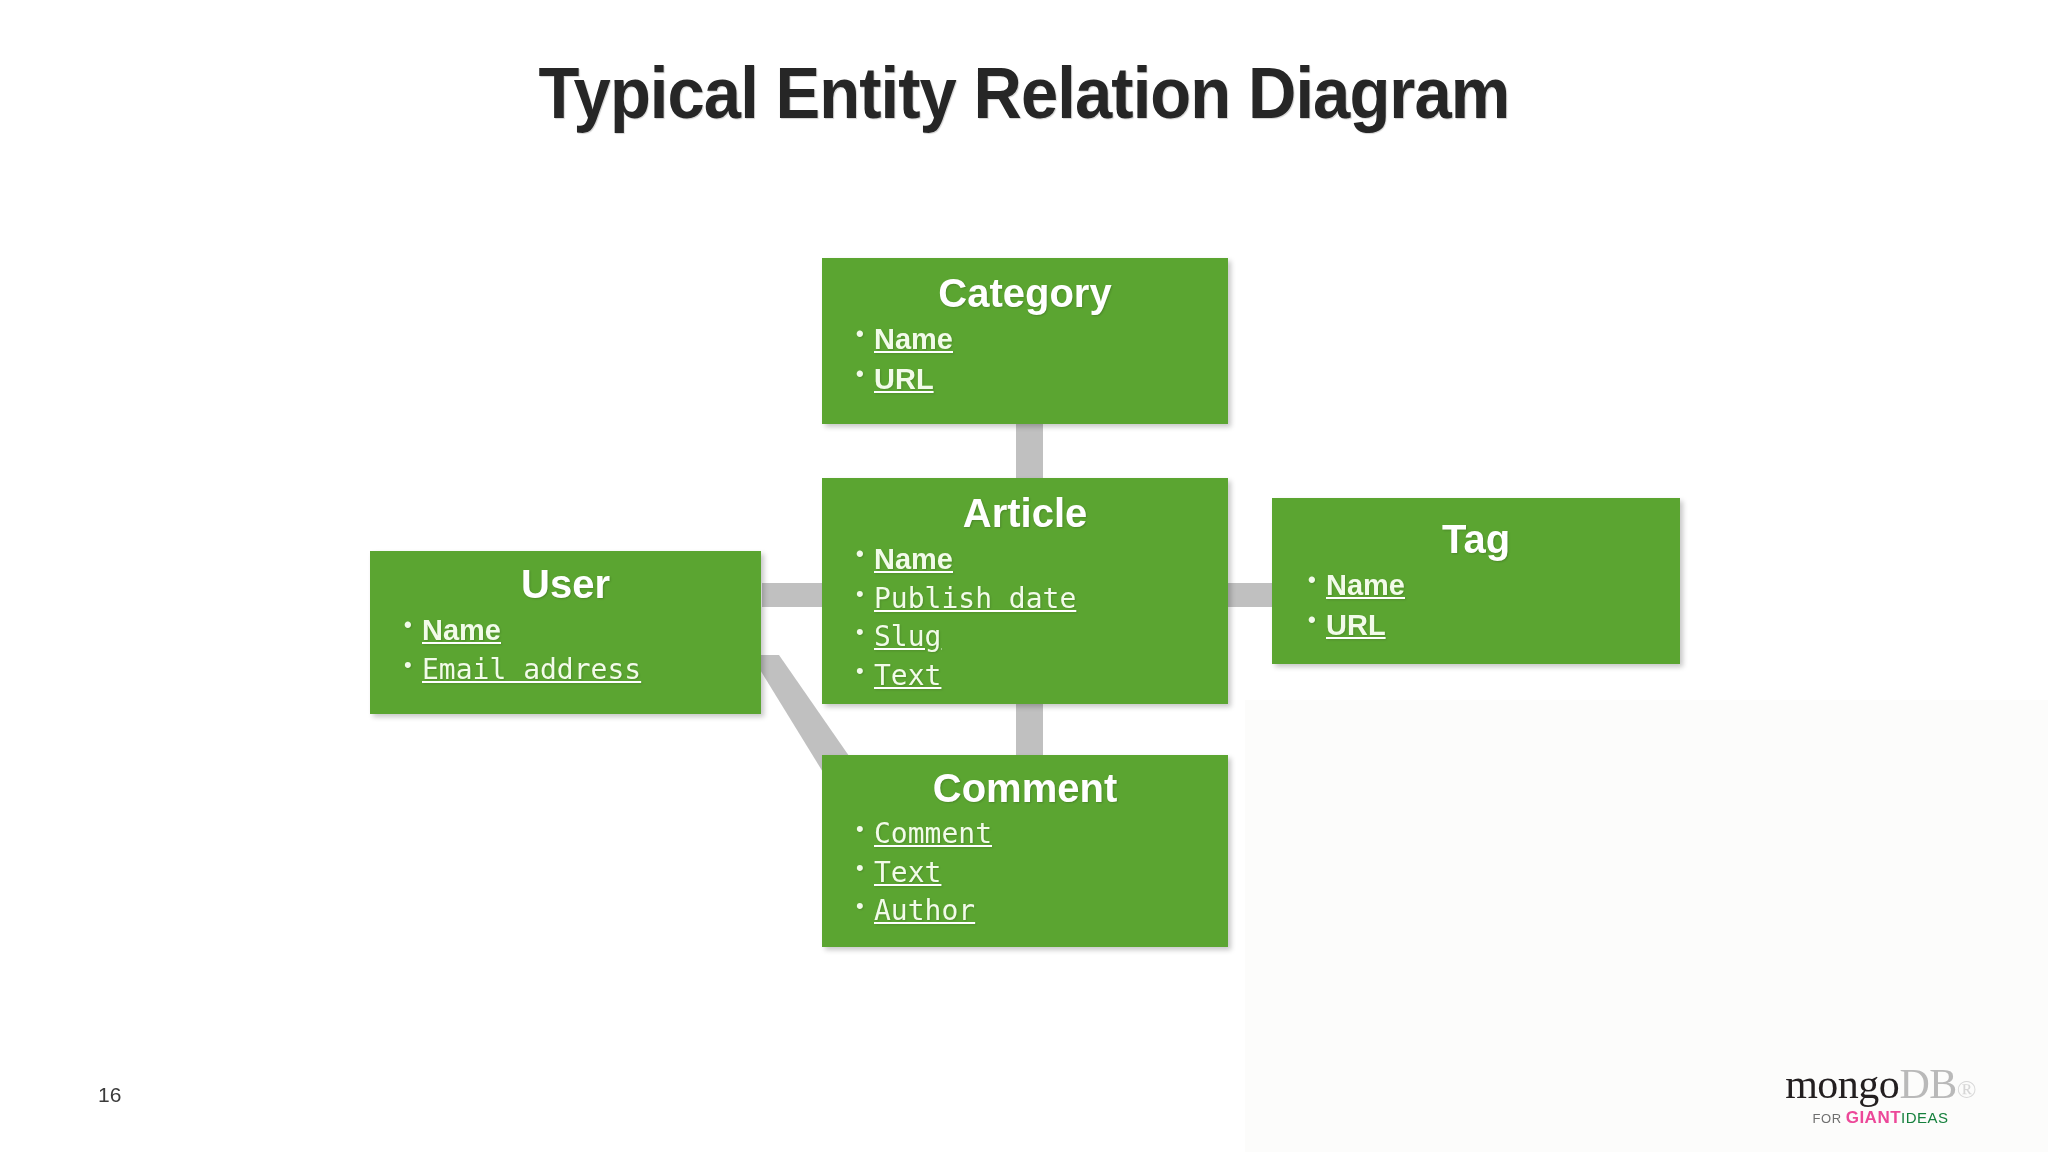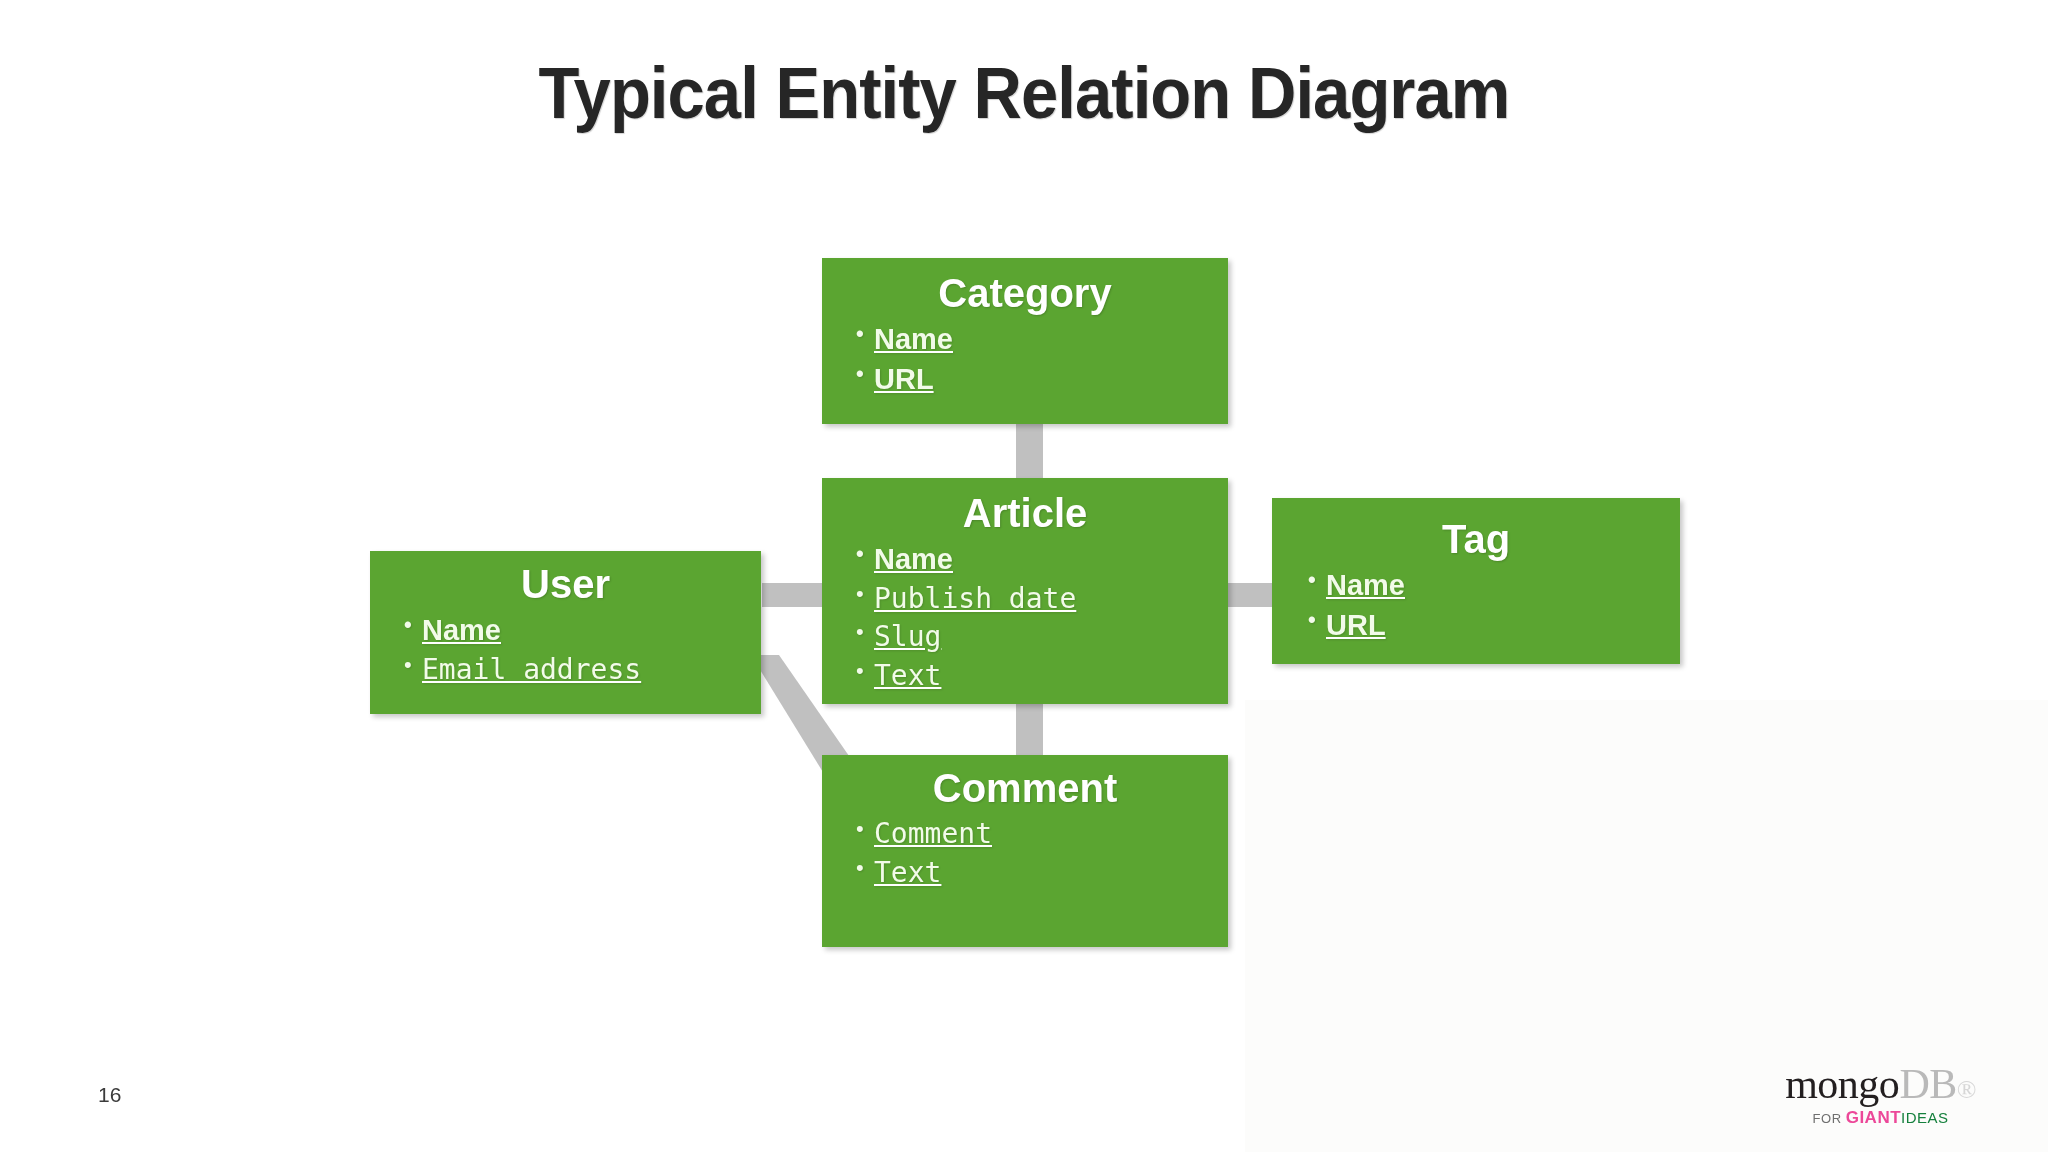--- a/index.html
+++ b/index.html
@@ -191,20 +191,21 @@
       <li class="prop">Name</li>
       <li class="prop">URL</li>
     </ul>
   </div>
 
   <div class="entity" id="box-comment">
     <div class="ent-title">Comment</div>
     <ul class="fields">
       <li>Comment</li>
       <li>Text</li>
+      <li>Author</li>
     </ul>
   </div>
 
   <div class="page-number">16</div>
 
   <div class="logo">
     <div class="logo-word"><span class="logo-mongo">mongo</span><span class="logo-db">DB</span><span class="logo-dot">®</span></div>
     <div class="logo-tag"><span class="forw">FOR </span><span class="giant">GIANT</span><span class="ideas">IDEAS</span></div>
   </div>
 

